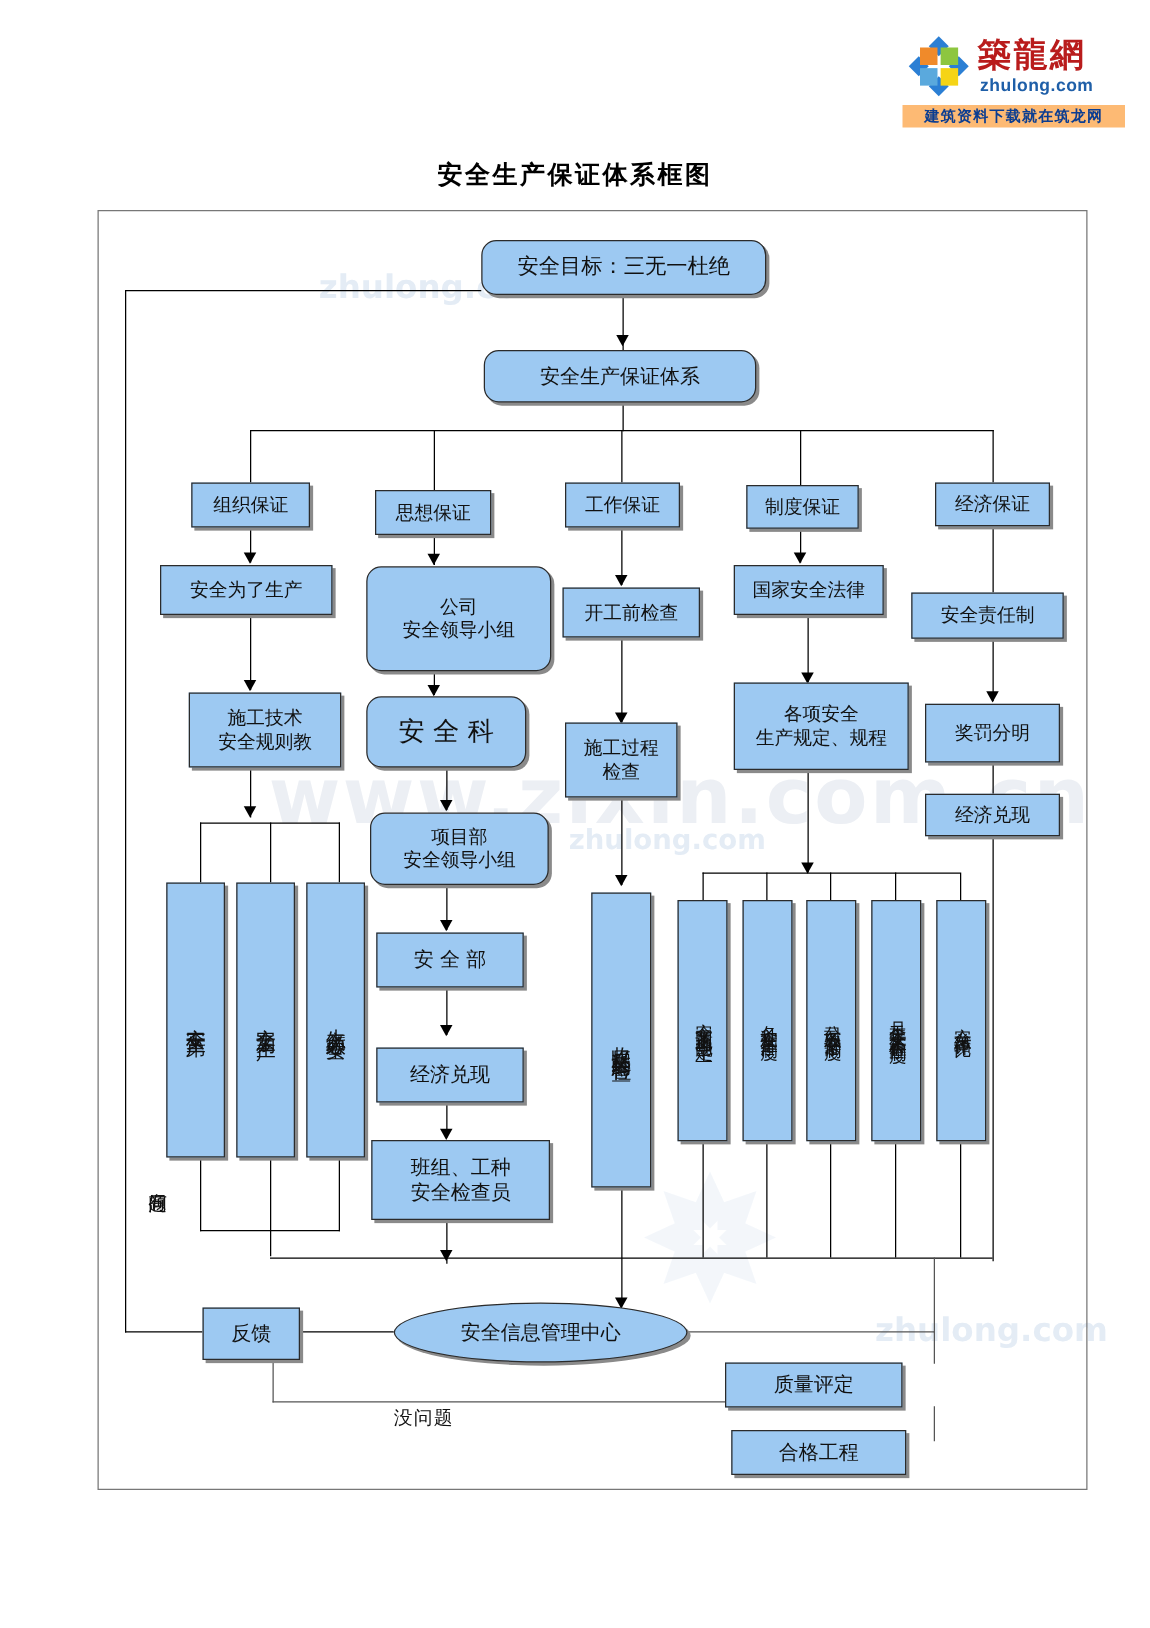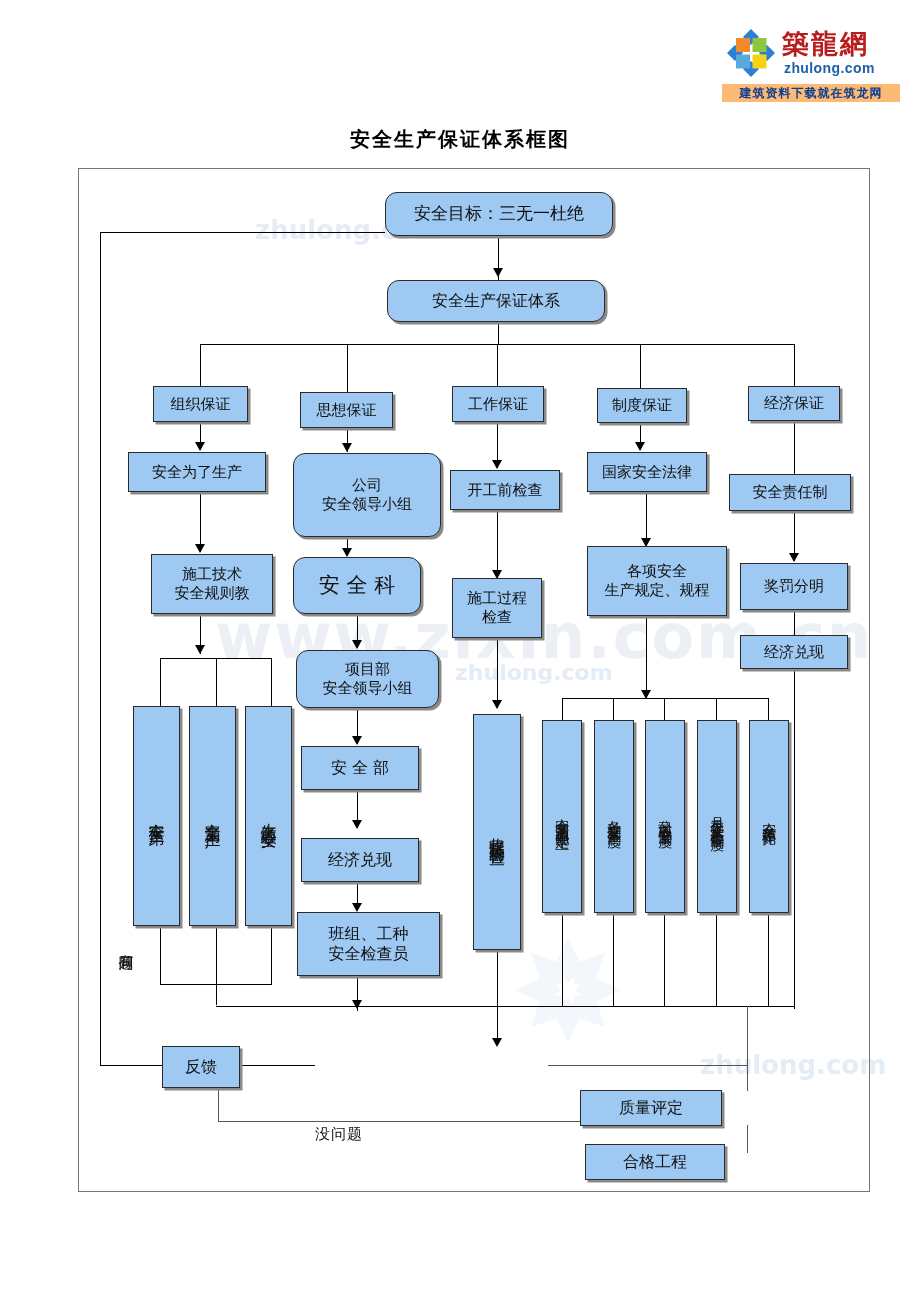--- a/index.html
+++ b/index.html
@@ -318,20 +318,23 @@
   <div class="node vnode" style="left:697px;top:720px;width:40px;height:193px;font-size:14px;">
     <span class="txt">月季年安全生产检查制度</span>
   </div>
   <div class="node vnode" style="left:749px;top:720px;width:40px;height:193px;font-size:14px;">
     <span class="txt">安全总结评比</span>
   </div>
 
   <div class="node" style="left:162px;top:1046px;width:78px;height:42px;font-size:16px;">
     <span class="txt">反馈</span>
   </div>
+  <div class="node ellipse" style="left:315px;top:1042px;width:235px;height:48px;font-size:16px;">
+    <span class="txt">安全信息管理中心</span>
+  </div>
   <div class="node" style="left:580px;top:1090px;width:142px;height:36px;font-size:16px;">
     <span class="txt">质量评定</span>
   </div>
   <div class="node" style="left:585px;top:1144px;width:140px;height:36px;font-size:16px;">
     <span class="txt">合格工程</span>
   </div>
 
   <div class="vlabel" style="left:116px;top:942px;">有问题</div>
   <div class="hlabel" style="left:315px;top:1125px;">没问题</div>
 

